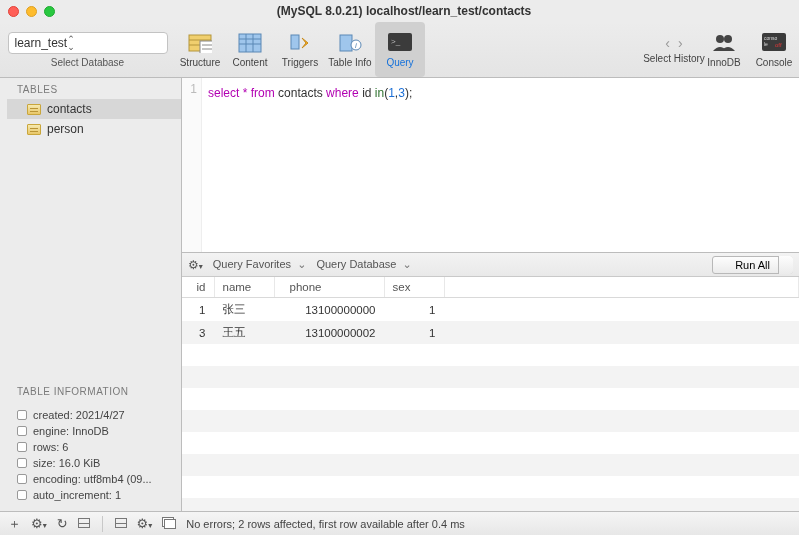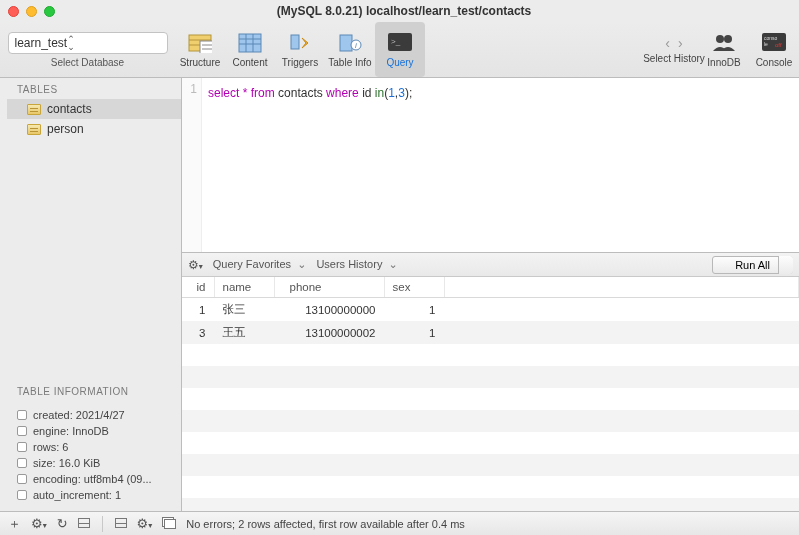--- a/index.html
+++ b/index.html
@@ -246,21 +246,21 @@
 
   <div class="content">
     <div class="editor">
       <div class="gutter"><span>1</span></div>
       <div class="code"><span class="kw">select</span> <span class="op">*</span> <span class="kw">from</span> <span>contacts</span> <span class="kw">where</span> <span>id</span> <span class="fn">in</span><span>(</span><span class="num">1</span><span>,</span><span class="num">3</span><span>)</span><span class="semi">;</span></div>
     </div>
 
     <div class="midbar">
       <span class="gear-sm">⚙︎<span style="font-size:8px">▾</span></span>
       <span class="mid-lbl"><span>Query Favorites</span>&nbsp;&nbsp;<span class="chev">⌄</span></span>
-      <span class="mid-lbl"><span>Users History</span>&nbsp;&nbsp;<span class="chev">⌄</span></span>
+      <span class="mid-lbl"><span>Query Database</span>&nbsp;&nbsp;<span class="chev">⌄</span></span>
       <div style="flex:1"></div>
       <button class="runall"><span>Run All</span></button>
     </div>
 
     <div class="results">
       <table>
         <thead>
           <tr>
             <th class="id r">id</th>
             <th class="name">name</th>

